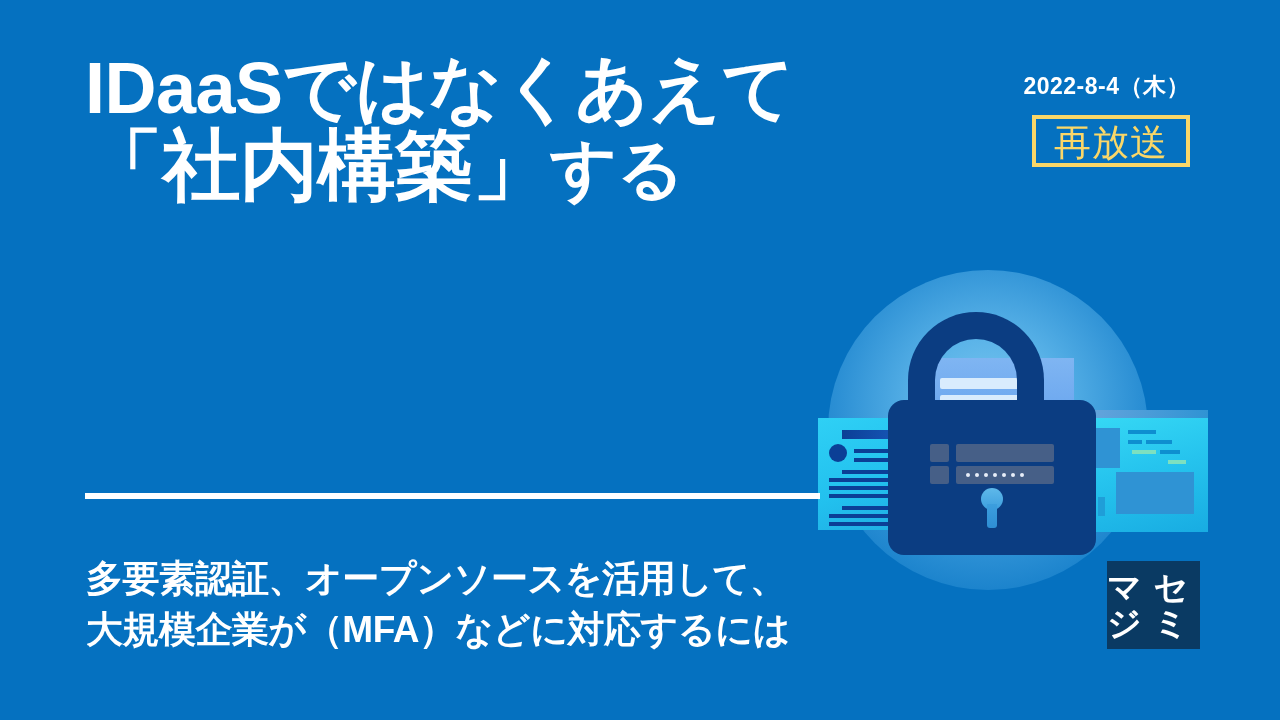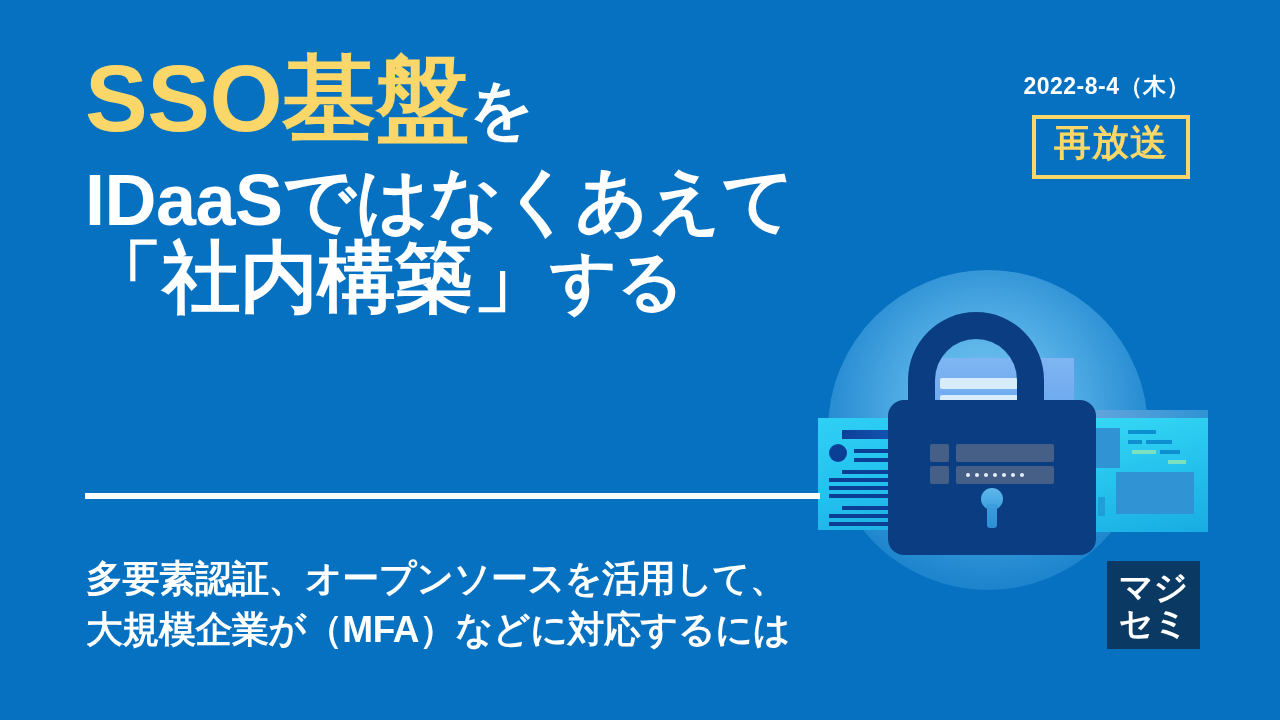--- a/index.html
+++ b/index.html
@@ -197,39 +197,39 @@
     color: #ffffff;
     font-size: 23px;
     font-weight: 700;
     line-height: 1.28;
     white-space: nowrap;
     letter-spacing: 0.5px;
   }
   #rebroadcast {
     display: inline-block;
     margin-top: 14px;
-    padding: 5px 18px 12px 18px;
+    padding: 5px 18px 0 18px;
     border: 4px solid #fad768;
     color: #fad768;
     font-size: 37px;
-    font-weight: 700;
+    font-weight: 400;
     line-height: 1.05;
     letter-spacing: 1px;
   }
 
   
   #logo {
     position: absolute;
     left: 1107px;
     top: 561px;
     width: 93px;
     height: 88px;
     background: #0a3a63;
     display: flex;
-    flex-direction: column;
+    flex-direction: row;
     align-items: center;
     justify-content: center;
   }
   #logo .lg {
     color: #ffffff;
     font-size: 34px;
     font-weight: 700;
     line-height: 1.06;
     letter-spacing: 0px;
   }
@@ -296,21 +296,20 @@
             <i></i>
             <i></i>
         </div>
       </div>
       <div class="keyhole-head"></div>
       <div class="keyhole-stem"></div>
     </div>
   </div>
 
   <div id="headline">
-    <div class="h-line l1"><span class="accent">SSO基盤</span><span class="small">を</span></div>
     <div class="h-line l2">IDaaSではなくあえて</div>
     <div class="h-line l3"><span>「社内構築」</span><span class="small">する</span></div>
   </div>
 
   <div id="divider"></div>
 
   <div id="subtitle">
     <div>多要素認証、オープンソースを活用して、</div>
     <div>大規模企業が（MFA）などに対応するには</div>
   </div>

